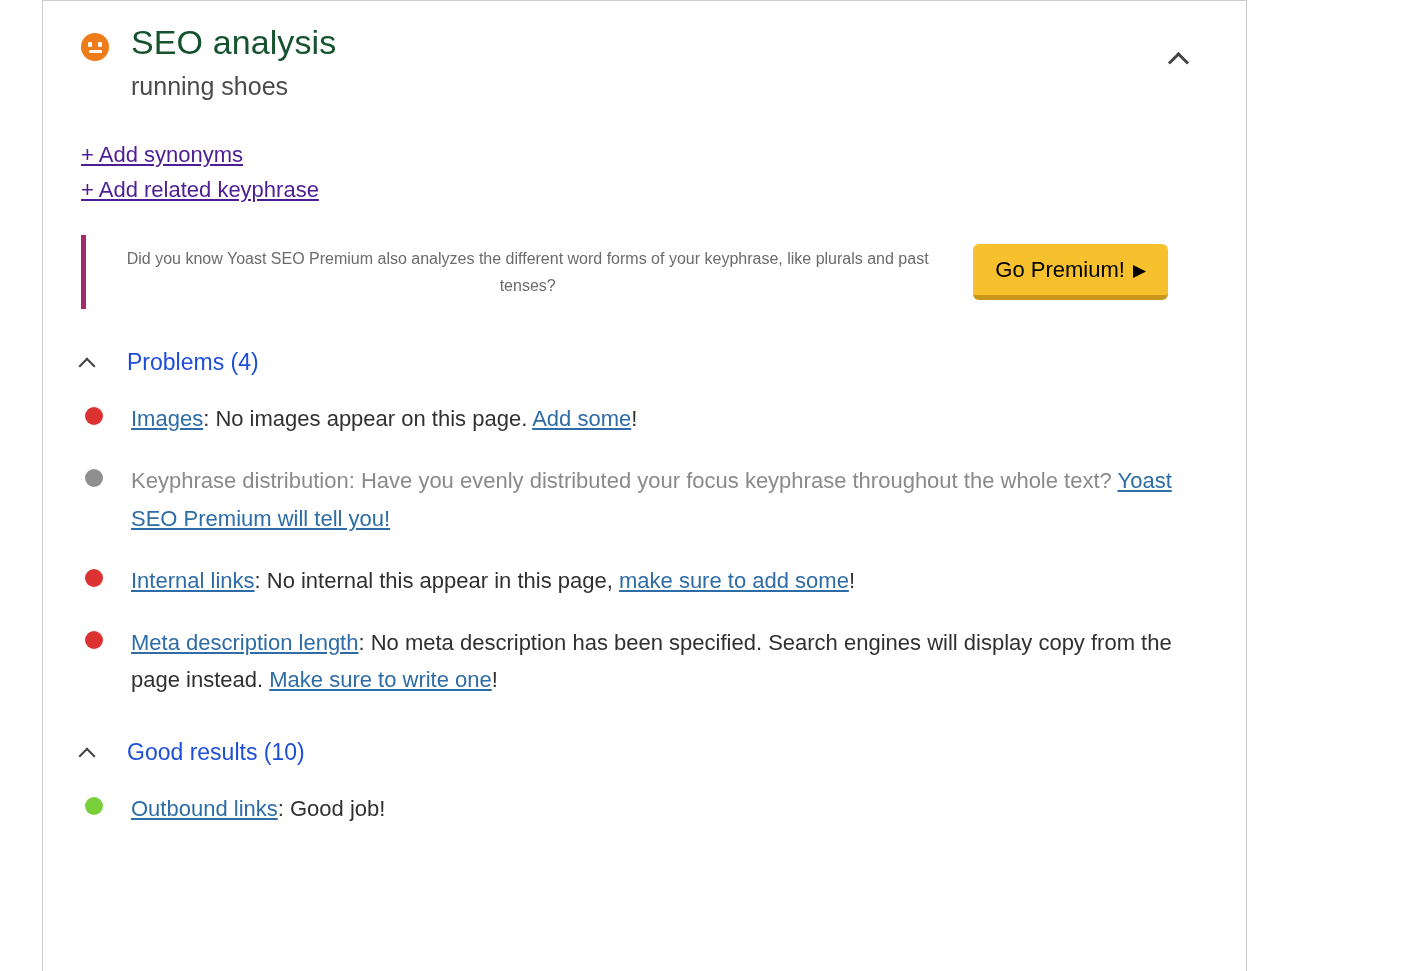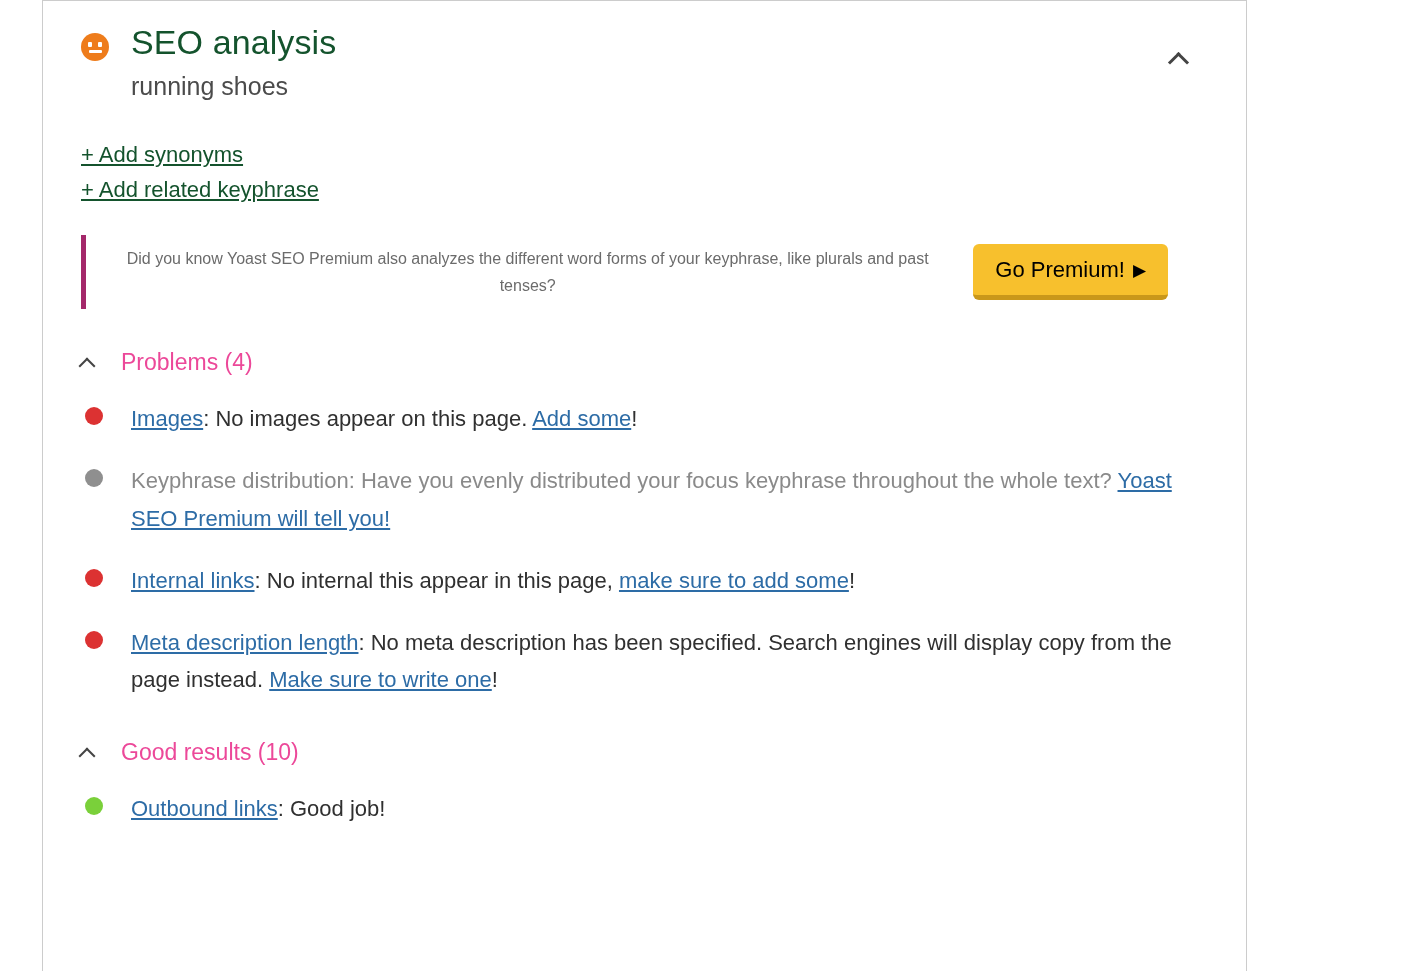--- a/index.html
+++ b/index.html
@@ -111,21 +111,21 @@
     height: 12px;
   }
 
   
   .add-links {
     margin-top: 36px;
   }
   .add-link {
     display: block;
     font-size: 22px;
-    color: #14532d;
+    color: #4c1d95;
     text-decoration: underline;
     line-height: 1.6;
     width: max-content;
     cursor: pointer;
   }
 
   
   .premium-box {
     margin-top: 28px;
     border-left: 5px solid #a4286a;
@@ -179,22 +179,22 @@
     cursor: pointer;
   }
   .group-header .chev-wrap {
     width: 34px;
     display: flex;
     justify-content: flex-start;
     align-items: center;
   }
   .group-title {
     font-size: 23px;
-    color: #ec4899;
-    margin-left: 6px;
+    color: #1d4ed8;
+    margin-left: 12px;
   }
 
   .result-list {
     list-style: none;
     margin: 0;
     padding: 0;
   }
   .result-item {
     display: flex;
     align-items: flex-start;

